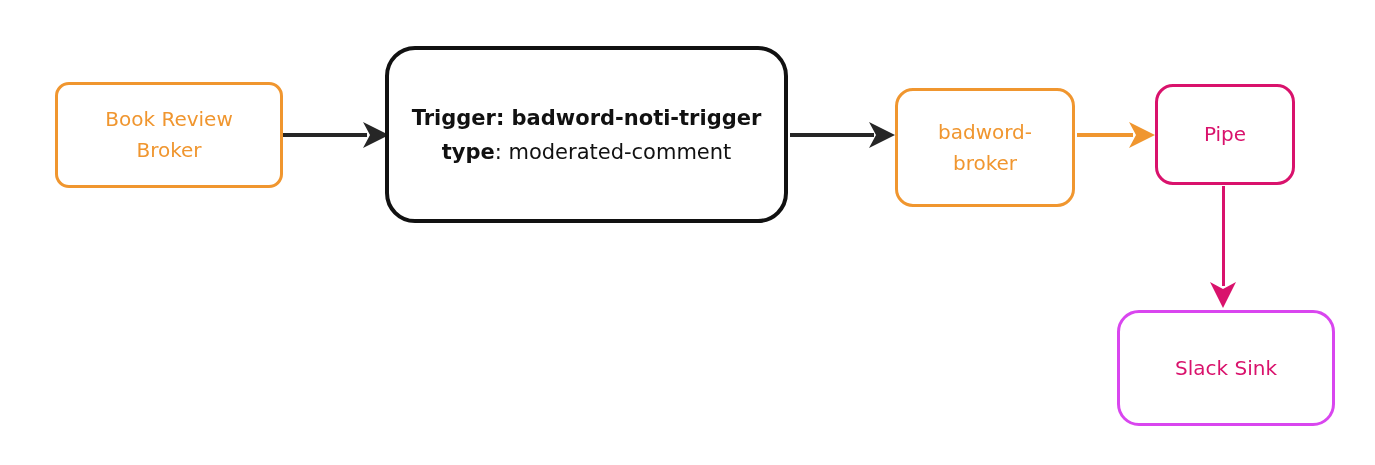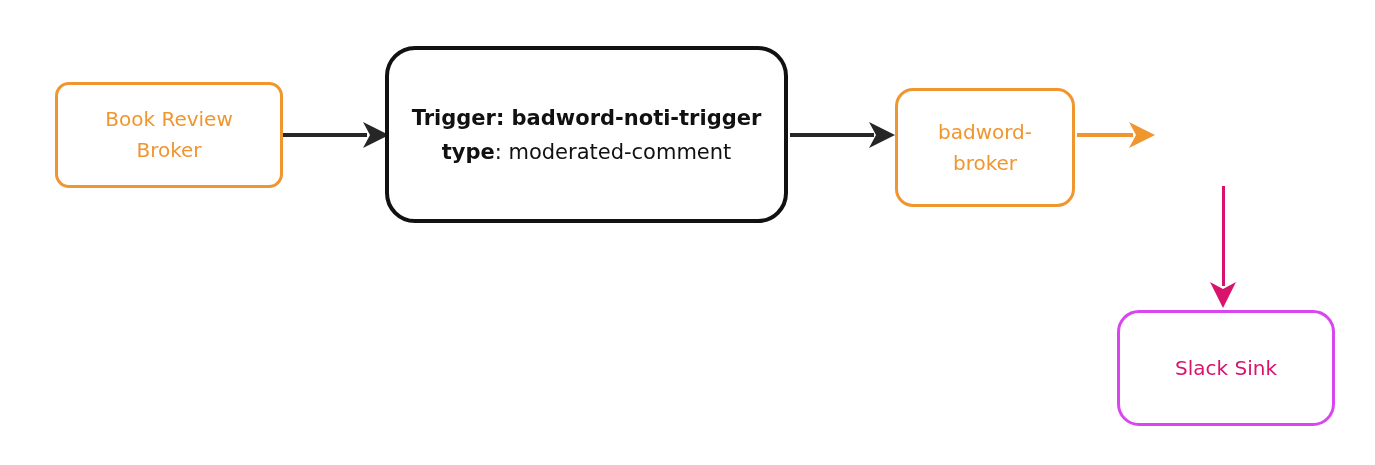--- a/index.html
+++ b/index.html
@@ -107,20 +107,23 @@
 
   <div class="node node-bwb">
     <span class="label">badword-broker</span>
   </div>
 
   <div class="edge-line h edge-orange" style="left:1077px; top:133px; width:56px;"></div>
   <svg class="arrowhead" style="left:1129px; top:122px;" viewBox="0 0 26 26">
     <polygon points="0,0 26,13 0,26 7,13" fill="#F0962F"></polygon>
   </svg>
 
+  <div class="node node-pipe">
+    <span class="label">Pipe</span>
+  </div>
 
   <div class="edge-line v edge-pink" style="left:1222px; top:186px; height:100px;"></div>
   <svg class="arrowhead" style="left:1210px; top:282px;" viewBox="0 0 26 26">
     <polygon points="0,0 13,26 26,0 13,7" fill="#D9126C"></polygon>
   </svg>
 
   <div class="node node-slack">
     <span class="label">Slack Sink</span>
   </div>
 

